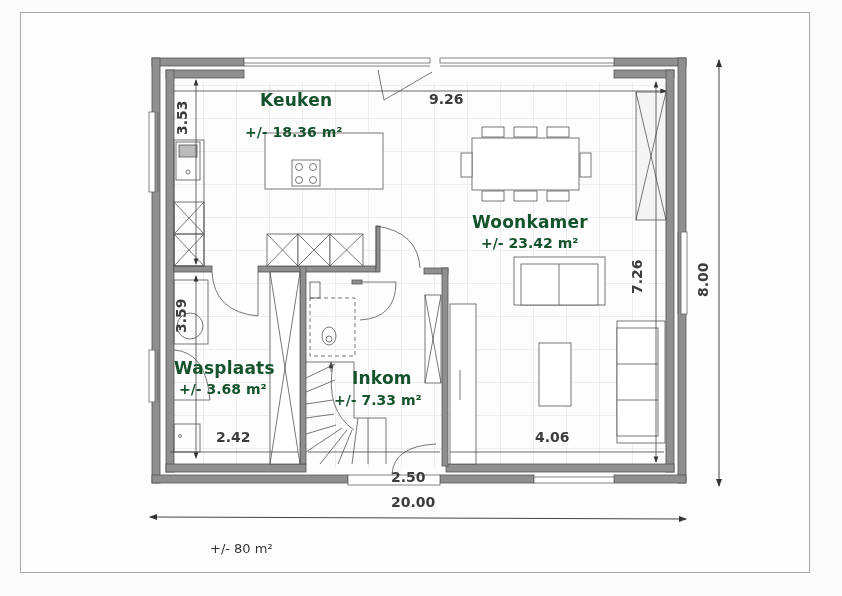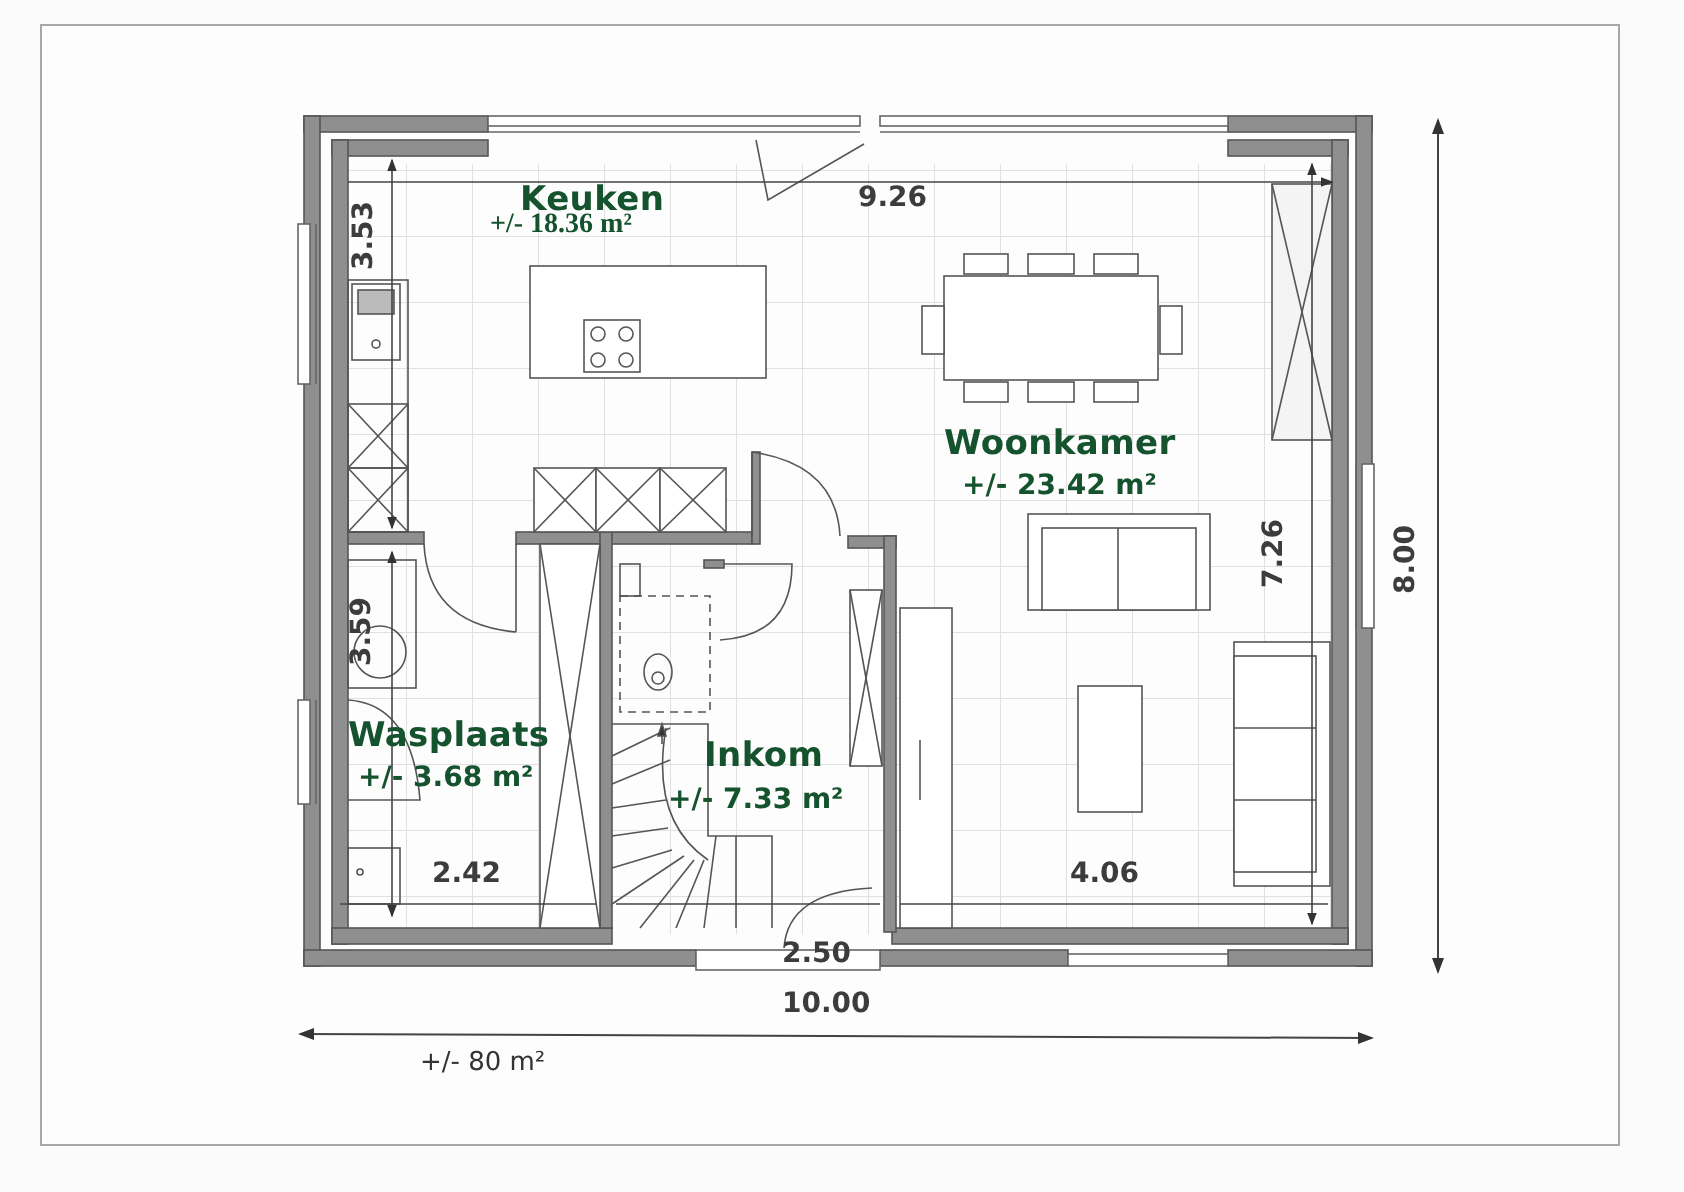--- a/index.html
+++ b/index.html
@@ -220,34 +220,34 @@
     <line x1="308" y1="452" x2="440" y2="452"></line>
     <line x1="450" y1="452" x2="664" y2="452"></line>
   </g>
   <g stroke="#444" stroke-width="1" fill="none">
     <line x1="719" y1="60" x2="719" y2="486" marker-start="url(#arrs)" marker-end="url(#arr)"></line>
     <line x1="150" y1="517" x2="686" y2="519" marker-start="url(#arrs)" marker-end="url(#arr)"></line>
   </g>
 </svg>
 
 <div class="lbl room" style="left:260px; top:92px;">Keuken</div>
-<div class="lbl area" style="left:245px; top:106px;font-family:Liberation Serif, serif;">+/- 18.36 m²</div>
+<div class="lbl area" style="left:245px; top:125px;">+/- 18.36 m²</div>
 
 <div class="lbl room" style="left:472px; top:214px;text-align:center;">Woonkamer</div>
 <div class="lbl area" style="left:481px; top:236px;">+/- 23.42 m²</div>
 
 <div class="lbl room" style="left:174px; top:360px;">Wasplaats</div>
 <div class="lbl area" style="left:179px; top:382px;">+/- 3.68 m²</div>
 
 <div class="lbl room" style="left:352px; top:370px;">Inkom</div>
 <div class="lbl area" style="left:334px; top:393px;">+/- 7.33 m²</div>
 
 <div class="lbl dim vert" style="left:175px; top:135px;">3.53</div>
 <div class="lbl dim" style="left:429px; top:92px;">9.26</div>
 <div class="lbl dim vert" style="left:630px; top:294px;">7.26</div>
 <div class="lbl dim vert" style="left:696px; top:297px;">8.00</div>
-<div class="lbl dim" style="left:391px; top:495px;">10.00</div>
+<div class="lbl dim" style="left:391px; top:495px;">20.00</div>
 <div class="lbl dim vert" style="left:174px; top:333px;">3.59</div>
 <div class="lbl dim" style="left:216px; top:430px;">2.42</div>
 <div class="lbl dim" style="left:391px; top:430px;margin-top:40px;">2.50</div>
 <div class="lbl dim" style="left:535px; top:430px;text-align:right;">4.06</div>
 
-<div class="lbl total" style="left:210px; top:525px;text-align:center;">+/- 80 m²</div>
+<div class="lbl total" style="left:210px; top:542px;text-align:center;">+/- 80 m²</div>
 
 </body></html>

